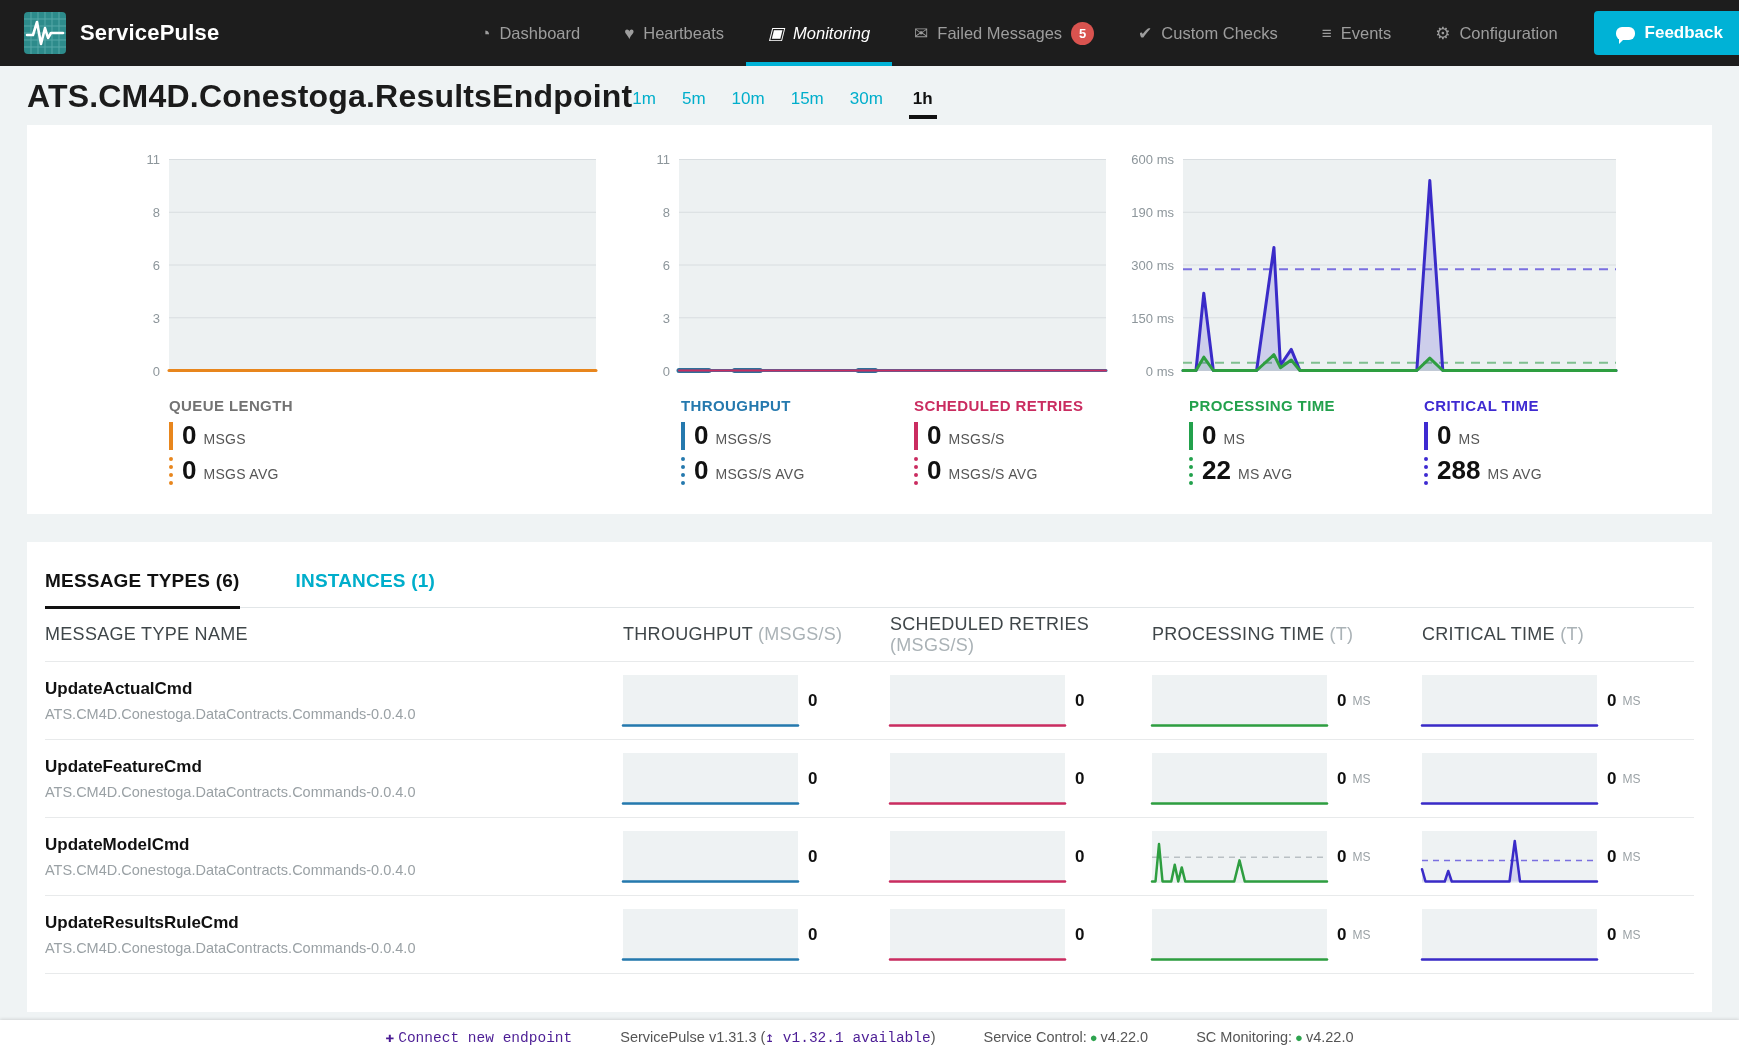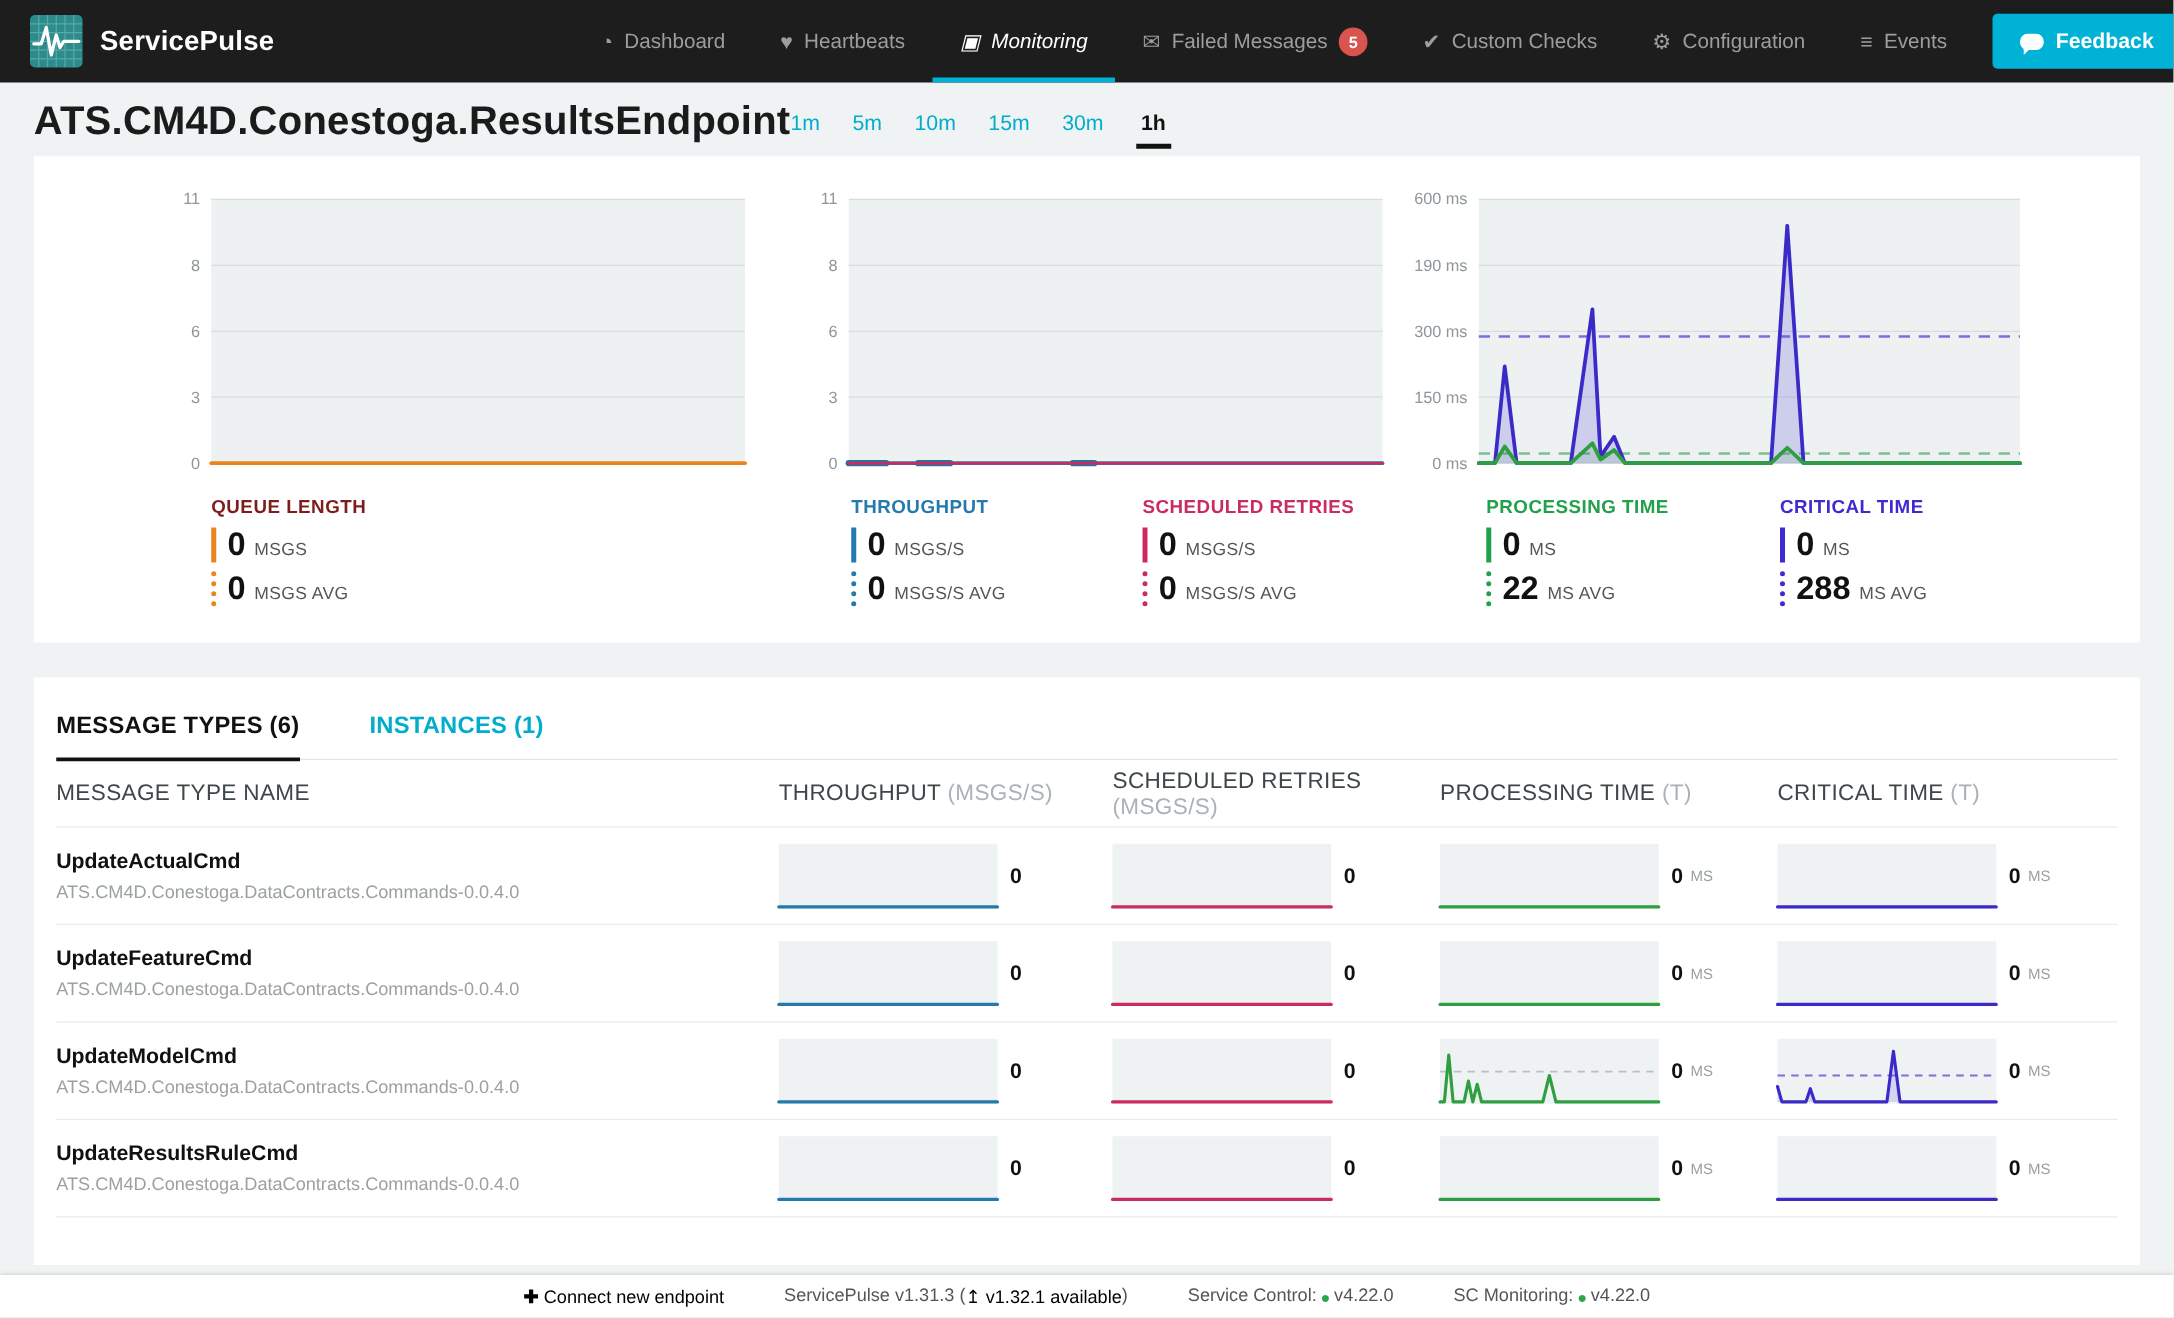--- a/index.html
+++ b/index.html
@@ -64,21 +64,21 @@
   .trow { display:grid; grid-template-columns:578px 267px 262px 270px 1fr; align-items:center; height:78px; border-bottom:1px solid #e8eaeb; cursor:pointer; }
   .row-name { font-size:17px; font-weight:bold; color:#111; margin-bottom:7px; }
   .row-sub { font-size:14.5px; color:#9aa1a5; }
   .spark-cell { display:flex; align-items:center; gap:10px; }
   .spark-cell svg { display:block; overflow:visible; }
   .cell-val { font-size:17px; font-weight:bold; color:#111; }
   .cell-unit { font-size:12px; color:#9aa1a5; margin-left:-4px; }
 
   
   .footer { position:absolute; left:0; bottom:0; width:100%; height:34px; background:#fff; box-shadow:0 -1px 3px rgba(0,0,0,.12); display:flex; align-items:center; justify-content:center; gap:48px; font-size:14.5px; color:#555; z-index:5; }
-  .footer a { color:#000000; text-decoration:none; cursor:pointer; }
+  .footer a { color:#4c1d95; text-decoration:none; cursor:pointer;font-family:Liberation Mono, monospace; }
   .plus-icon { font-weight:bold; margin-right:4px; }
   .dot { font-size:13px; margin:0 3px; }
   .foot-group { display:flex; align-items:center; white-space:nowrap; }
 </style>
 </head>
 <body>
 
 <div class="app">
 
   <header class="navbar">
@@ -109,26 +109,26 @@
       <a class="nav-item">
         <span class="nicon icon-envelope"></span>
         <span>Failed Messages</span>
         <span class="badge" style="background: rgb(217, 83, 79);">5</span>
       </a>
       <a class="nav-item">
         <span class="nicon icon-check"></span>
         <span>Custom Checks</span>
       </a>
       <a class="nav-item">
+        <span class="nicon icon-list"></span>
+        <span>Events</span>
+      </a>
+      <a class="nav-item">
         <span class="nicon icon-gear"></span>
         <span>Configuration</span>
-      </a>
-      <a class="nav-item">
-        <span class="nicon icon-list"></span>
-        <span>Events</span>
       </a>
       <a class="feedback-btn" style="background: rgb(0, 178, 214);">
         <span class="bubble"></span>
         <span>Feedback</span>
       </a>
     </nav>
   </header>
 
   <div class="page">
 
@@ -212,21 +212,21 @@
                 <polyline points="0,211.5 12.99,211.5 20.784,134.13333333333333 30.310000000000002,211.5 73.61,211.5 90.92999999999999,88.41666666666666 97.425,206.225 108.25,190.4 116.91000000000001,211.5 233.82000000000002,211.5 246.80999999999997,21.599999999999994 259.8,211.5 433,211.5" fill="none" stroke="#3a2bc8" stroke-width="3" stroke-linejoin="round" stroke-linecap="round"></polyline>
                 <path d="M0,211.5 L0,211.5 L12.99,211.5 L20.784,198.13666666666666 L30.310000000000002,211.5 L73.61,211.5 L90.92999999999999,195.675 L97.425,208.68666666666667 L108.25,200.95 L116.91000000000001,211.5 L233.82000000000002,211.5 L246.80999999999997,199.19166666666666 L259.8,211.5 L433,211.5 L433,211.5 Z" fill="rgba(60,160,80,0.12)"></path>
                 <polyline points="0,211.5 12.99,211.5 20.784,198.13666666666666 30.310000000000002,211.5 73.61,211.5 90.92999999999999,195.675 97.425,208.68666666666667 108.25,200.95 116.91000000000001,211.5 233.82000000000002,211.5 246.80999999999997,199.19166666666666 259.8,211.5 433,211.5" fill="none" stroke="#2e9e40" stroke-width="3" stroke-linejoin="round" stroke-linecap="round"></polyline>
               </svg>
             </div>
         </div>
       </div>
 
       <div class="stats-row">
         <div class="stat" style="width:512px">
-          <div class="stat-title" style="color: #7f1d1d;">QUEUE LENGTH</div>
+          <div class="stat-title" style="color: #737373;">QUEUE LENGTH</div>
           <div class="stat-line" style="border-left-color: rgb(232, 134, 29);">
             <span class="stat-value">0</span>
             <span class="stat-unit">MSGS</span>
           </div>
           <div class="stat-line dotted" style="border-left-color: rgb(232, 134, 29);">
             <span class="stat-value">0</span>
             <span class="stat-unit">MSGS AVG</span>
           </div>
         </div>
         <div class="stat" style="width:233px">

